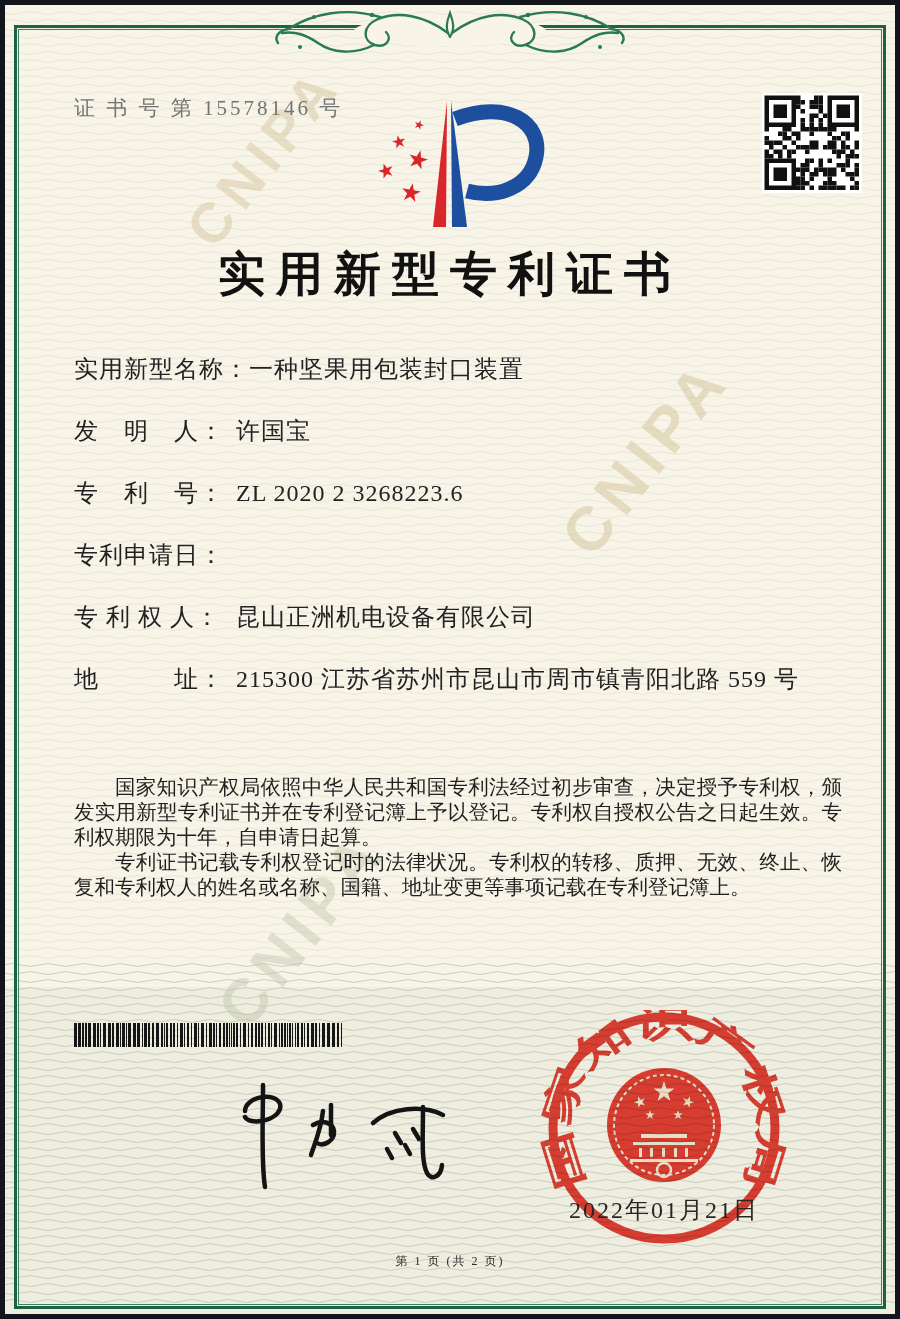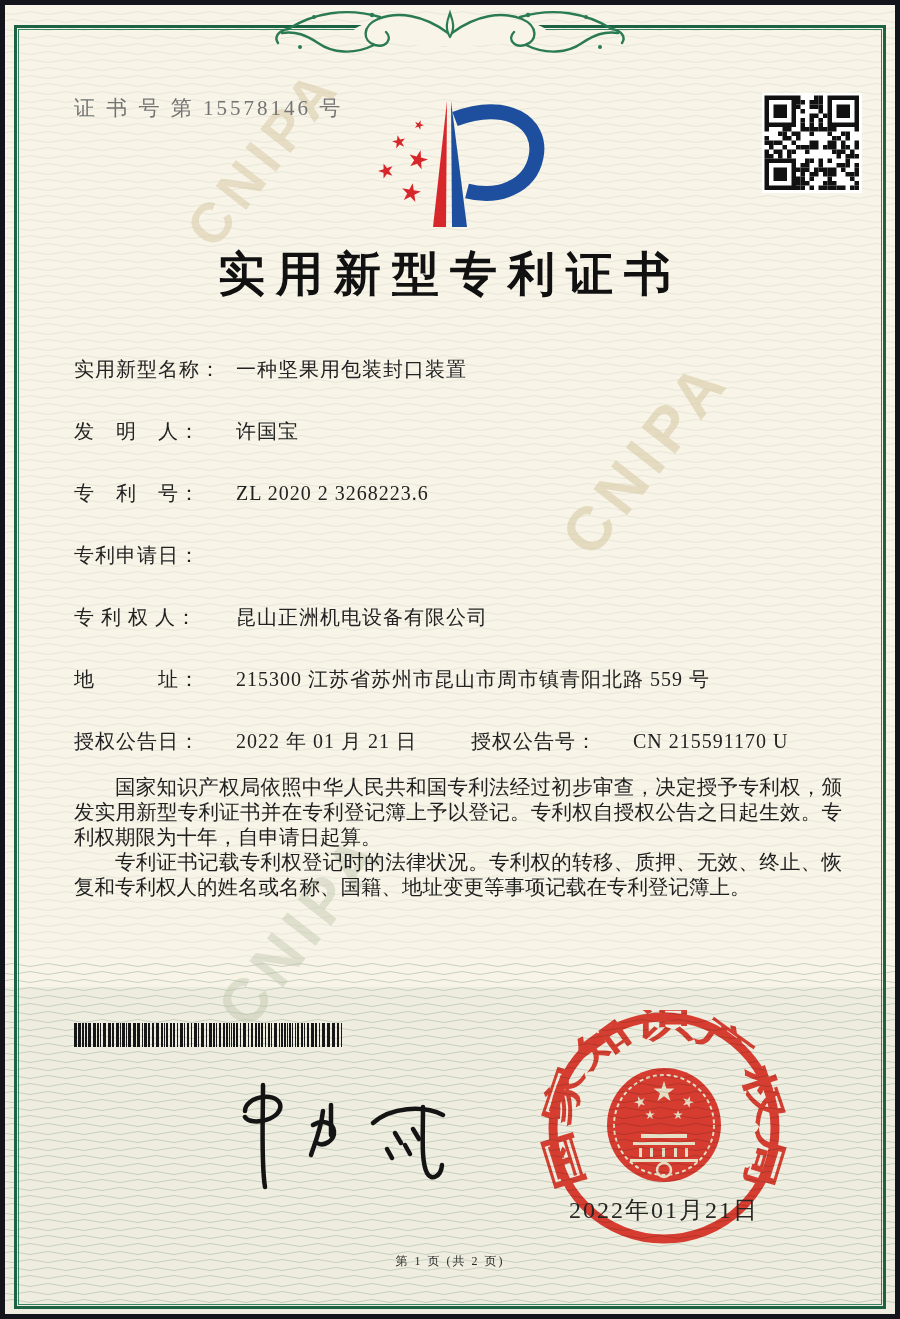--- a/index.html
+++ b/index.html
@@ -20,21 +20,21 @@
     white-space:nowrap;pointer-events:none;}
   .wm1{left:168px;top:214px;font-size:56px;color:rgba(214,198,160,0.50);}
   .wm2{left:542px;top:520px;font-size:62px;color:rgba(214,198,160,0.55);}
   .wm3{left:198px;top:992px;font-size:62px;color:rgba(186,192,168,0.42);}
   .cert-number{position:absolute;left:69px;top:89px;z-index:3;
     font-size:21px;letter-spacing:3px;color:#737373;}
   .logo{position:absolute;left:350px;top:90px;z-index:3;}
   .qr{position:absolute;left:757px;top:88px;z-index:3;background:#fff;}
   .title{position:absolute;left:0;right:0;top:238px;z-index:3;text-align:center;
     font-size:47px;font-weight:bold;letter-spacing:11px;color:#111;}
-  .fields{position:absolute;left:69px;top:350px;width:790px;z-index:3;font-size:20px;}
+  .fields{position:absolute;left:69px;top:350px;width:790px;z-index:3;font-size:24px;}
   .row{display:flex;align-items:baseline;line-height:28px;margin-bottom:34px;white-space:nowrap;}
   .lbl{display:inline-block;min-width:162px;letter-spacing:1px;}
   .val{letter-spacing:1px;}
   .pair2{margin-left:54px;}
   .paragraphs{position:absolute;left:69px;top:770px;width:768px;z-index:3;
     font-size:20.5px;line-height:25px;text-align:justify;color:#1f1f1f;}
   .paragraphs p{margin:0;text-indent:2em;}
   .barcode{position:absolute;left:69px;top:1018px;z-index:3;}
   .officer{position:absolute;left:76px;top:1103px;z-index:3;font-size:21px;color:#1d1d1d;}
   .officer div{margin-bottom:16px;letter-spacing:3px;}
@@ -434,26 +434,20 @@
       <span class="lbl">专利申请日：</span>
     </div>
     <div class="row">
       <span class="lbl">专 利 权 人：</span>
       <span class="val">昆山正洲机电设备有限公司</span>
     </div>
     <div class="row">
       <span class="lbl">地　　　址：</span>
       <span class="val">215300  江苏省苏州市昆山市周市镇青阳北路 559 号</span>
     </div>
-    <div class="row">
-      <span class="lbl">授权公告日：</span>
-      <span class="val">2022 年 01 月 21 日</span>
-      <span class="lbl pair2">授权公告号：</span>
-      <span class="val">CN 215591170 U</span>
-    </div>
   </div>
 
   <div class="paragraphs">
     <p>国家知识产权局依照中华人民共和国专利法经过初步审查，决定授予专利权，颁发实用新型专利证书并在专利登记簿上予以登记。专利权自授权公告之日起生效。专利权期限为十年，自申请日起算。</p>
     <p>专利证书记载专利权登记时的法律状况。专利权的转移、质押、无效、终止、恢复和专利权人的姓名或名称、国籍、地址变更等事项记载在专利登记簿上。</p>
   </div>
 
   <svg id="barcode" class="barcode" width="272" height="24">
       <rect x="0" y="0" width="3" height="24" fill="#161616"></rect>
       <rect x="4" y="0" width="3" height="24" fill="#161616"></rect>

